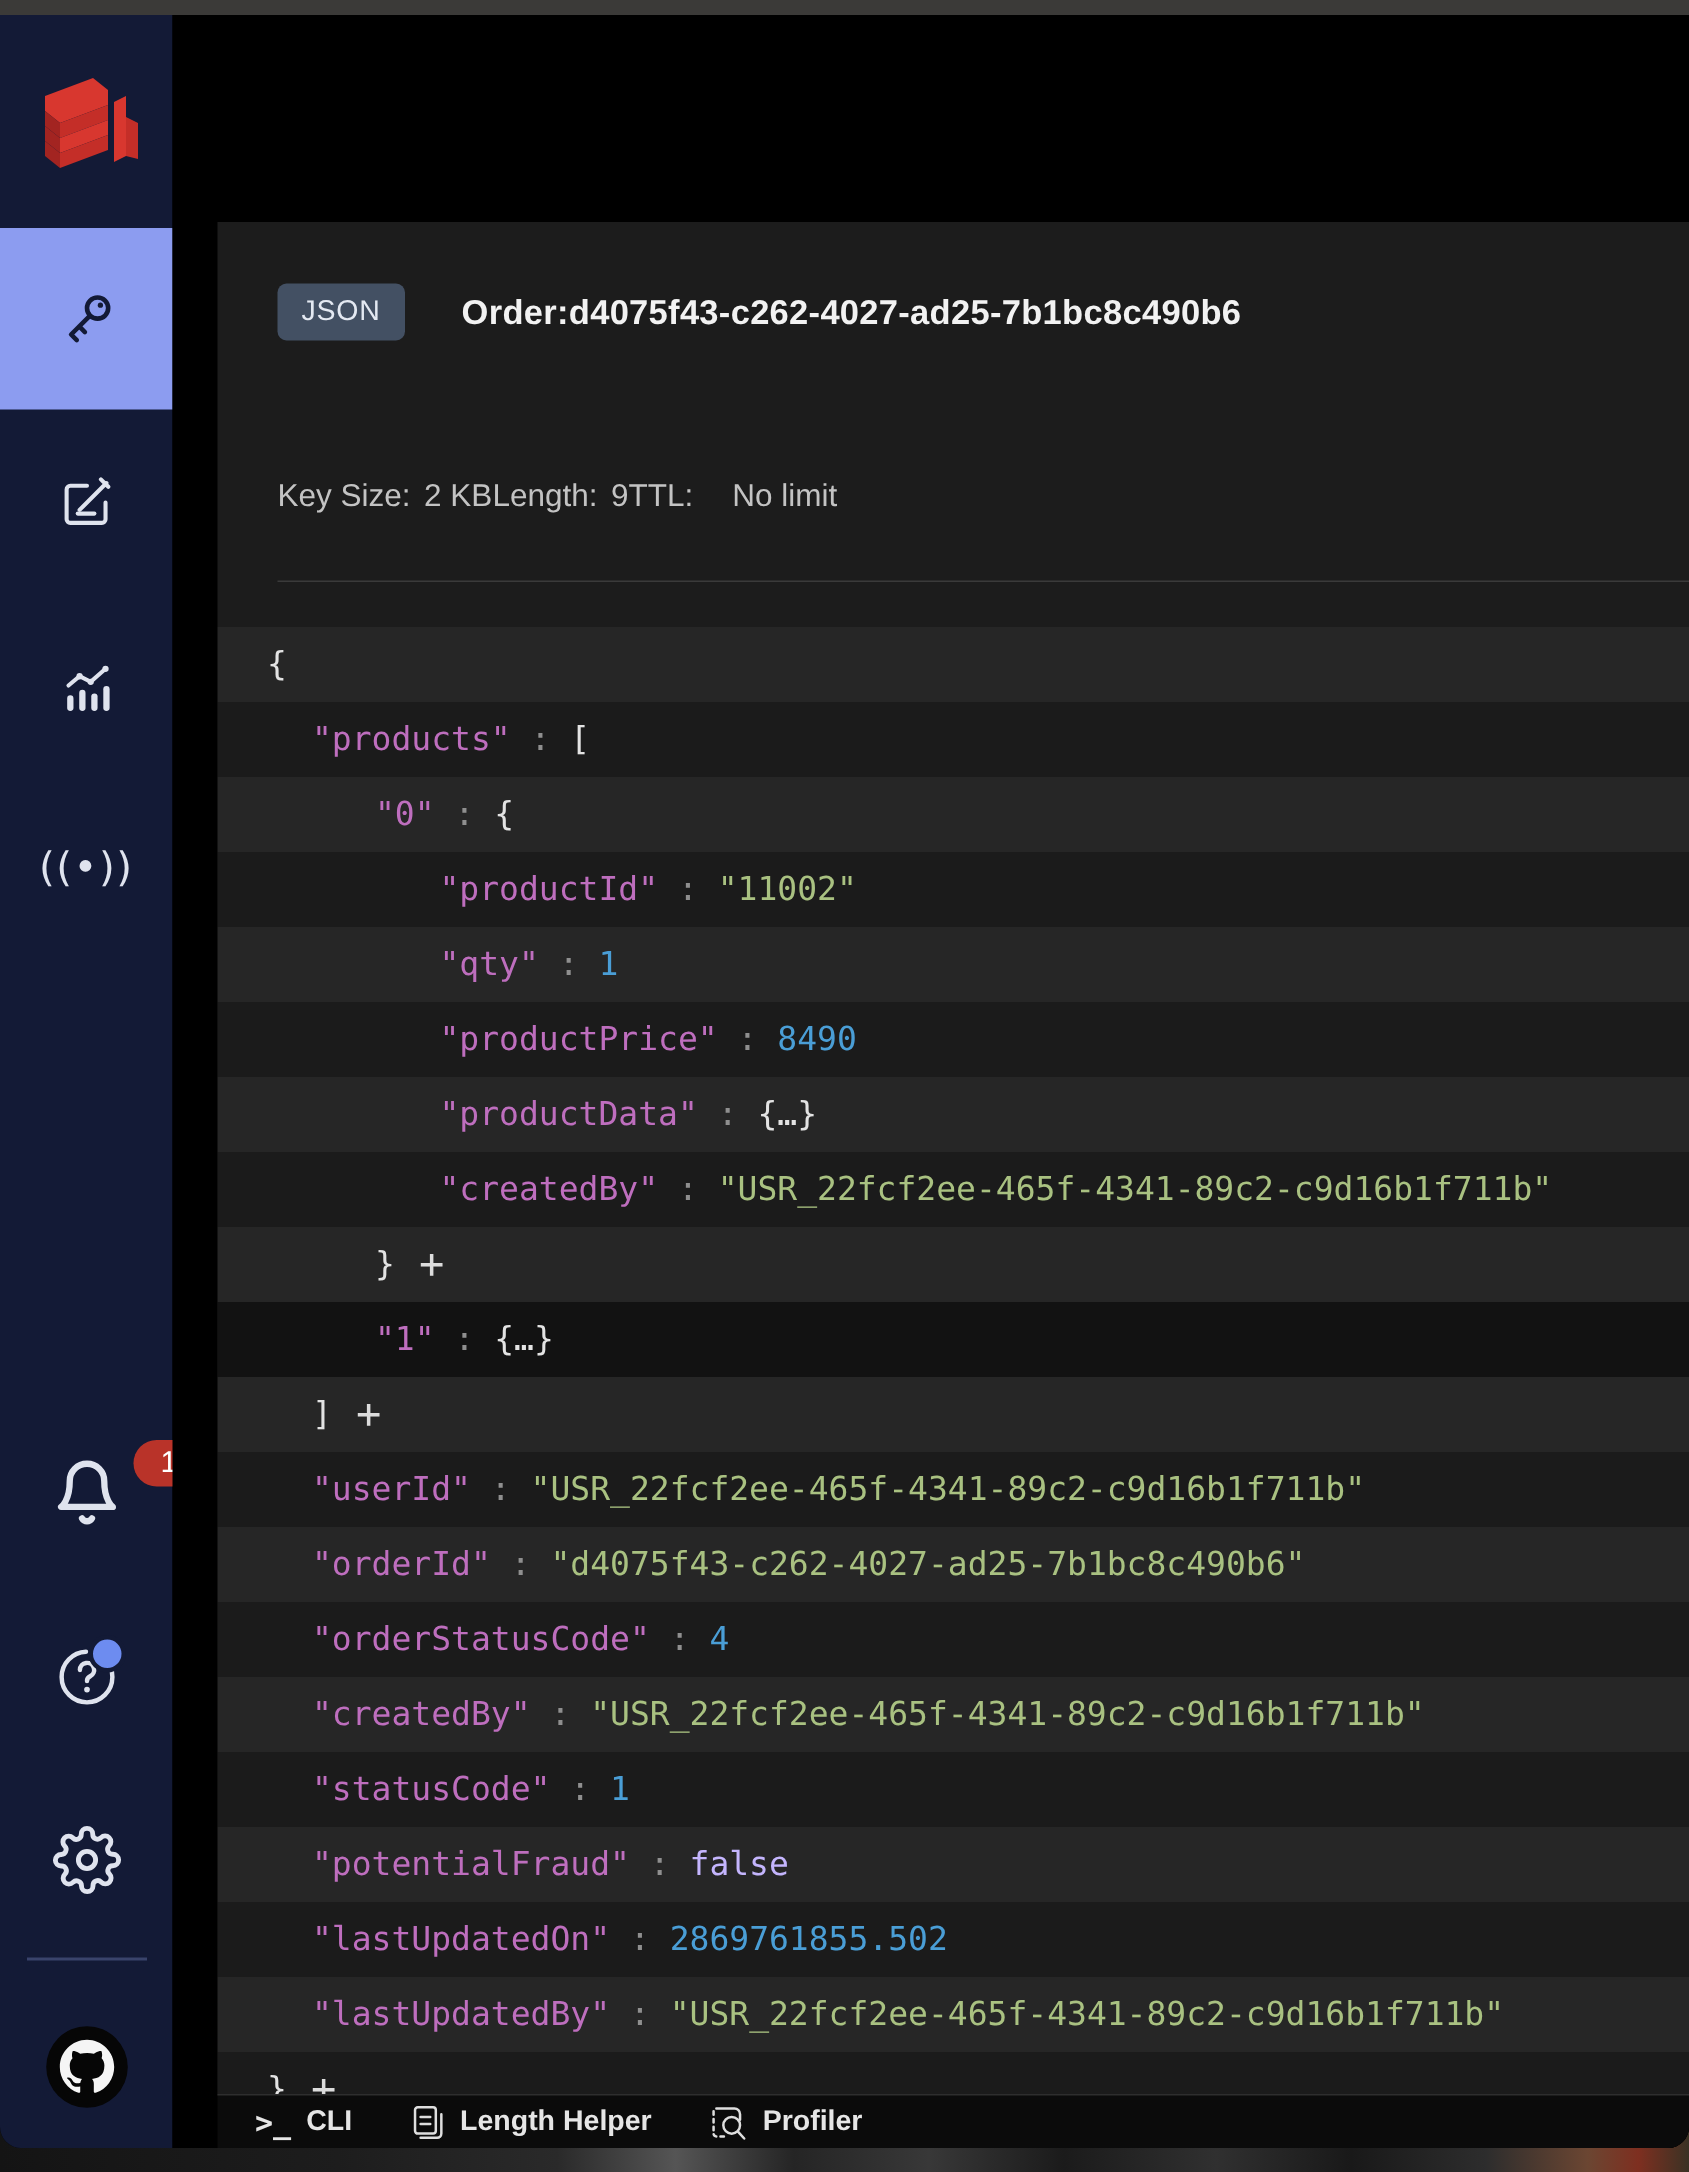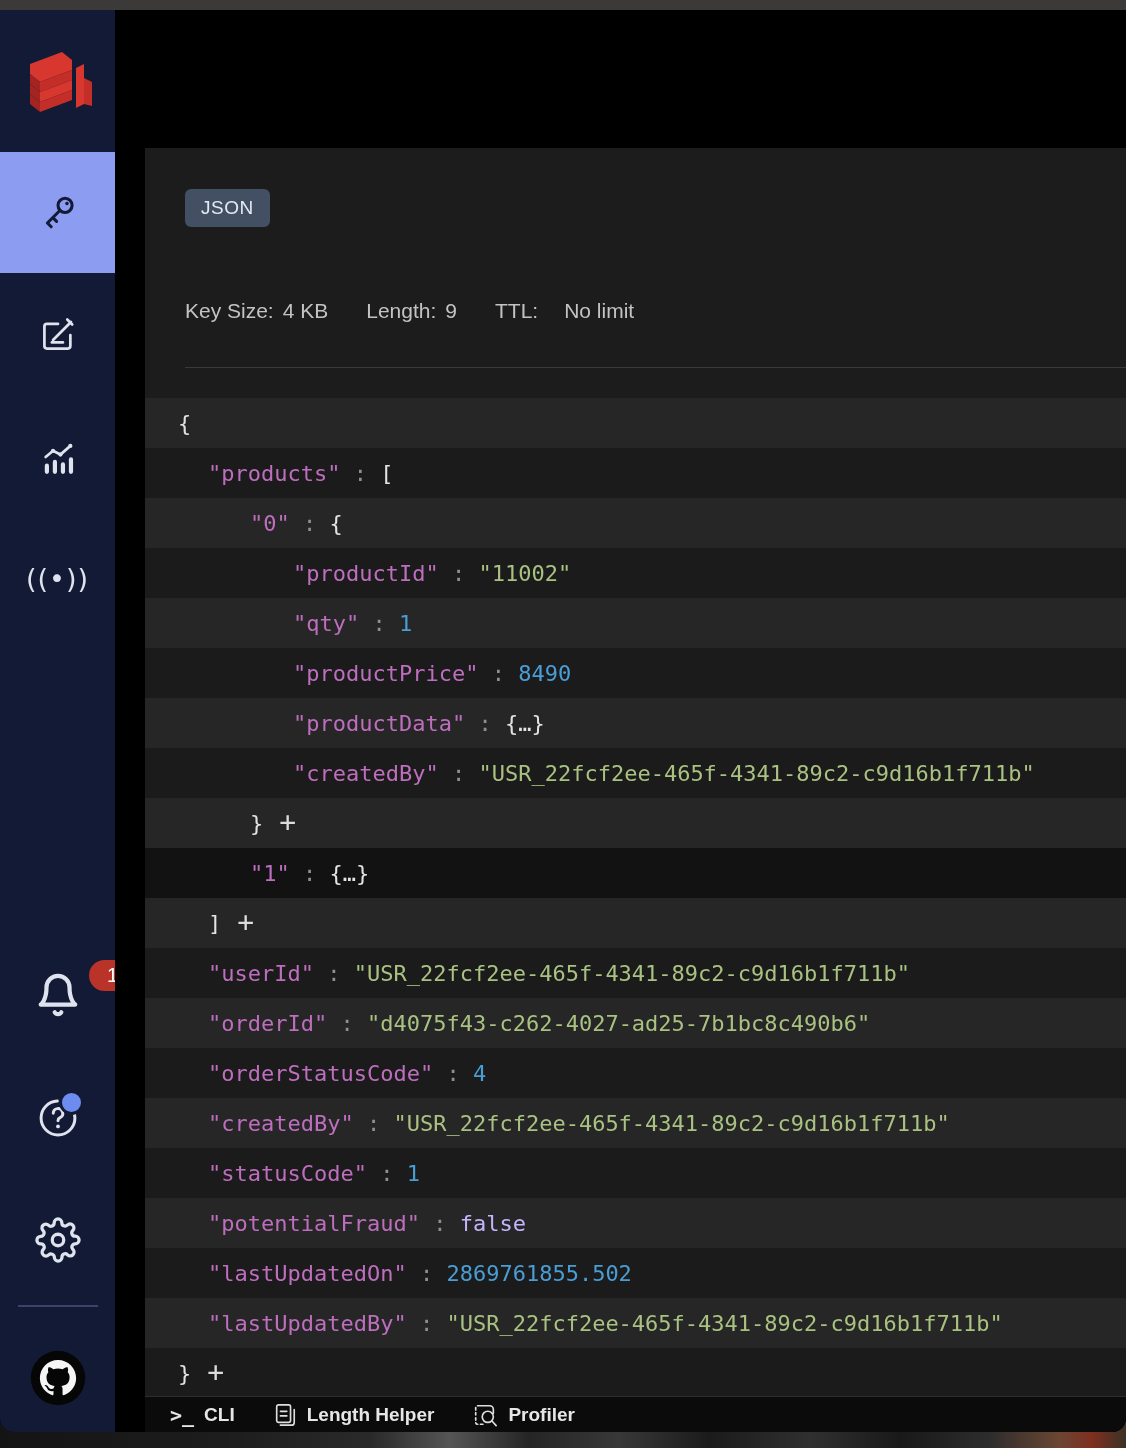--- a/index.html
+++ b/index.html
@@ -34,21 +34,21 @@
   .db-index{margin-left:48px;color:#b9b9b9;font-size:24px;}
   .hdr-ic{background:none;border:none;padding:0;margin-left:22px;display:flex;cursor:pointer;}
 
   
   .panel{position:absolute;left:30px;top:138px;right:0;height:1249px;background:#1c1c1c;overflow:hidden;}
   .key-header{padding:38px 0 0 40px;}
   .title-row{display:flex;align-items:center;height:44px;}
   .type-badge{background:#435063;color:#e4e9f2;font-size:19px;letter-spacing:.5px;
               border-radius:6px;padding:8px 16px;}
   .key-name{margin-left:38px;color:#f2f2f2;font-size:23px;font-weight:700;letter-spacing:.2px;}
-  .meta-row{margin-top:68px;display:flex;align-items:center;height:26px;color:#c3c3c3;font-size:21px;gap:38px;}
+  .meta-row{margin-top:88px;display:flex;align-items:center;height:26px;color:#c3c3c3;font-size:21px;}
   .pair{display:flex;gap:9px;}
   .pair.ttl{gap:26px;}
   .panel-divider{margin-top:43px;height:1px;background:#3a3a3a;}
 
   
   .jrows{margin-top:30px;font-family:"DejaVu Sans Mono",monospace;font-size:22px;}
   .jrow{height:50px;display:flex;align-items:center;white-space:pre;}
   .jrow.light{background:#262626;}
   .jrow.dark{background:#1b1b1b;}
   .jrow.darkest{background:#121212;}
@@ -170,25 +170,26 @@
       </button>
     </nav>
 
     <div class="main">
 
 
       <section class="panel">
         <div class="key-header">
           <div class="title-row">
             <span class="type-badge">JSON</span>
+            <span class="key-name">Order:d4075f43-c262-4027-ad25-7b1bc8c490b6</span>
           </div>
           <div class="meta-row">
             <span class="pair">
               <span>Key Size:</span>
-              <span>4 KB</span>
+              <span>2 KB</span>
             </span>
             <span class="pair">
               <span>Length:</span>
               <span>9</span>
             </span>
             <span class="pair ttl">
               <span>TTL:</span>
               <span>No limit</span>
             </span>
           </div>

